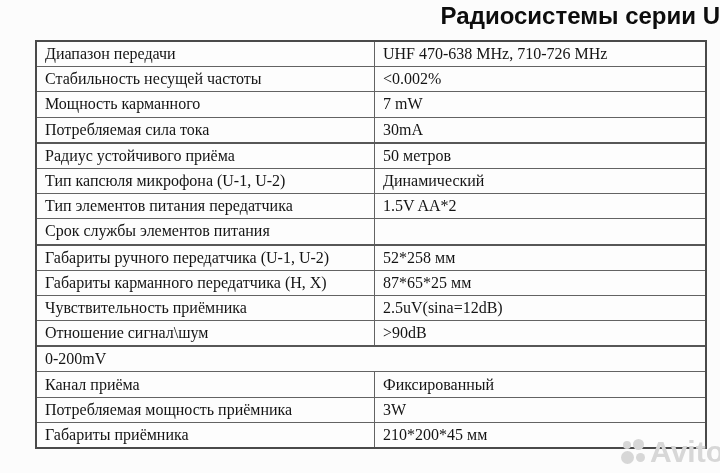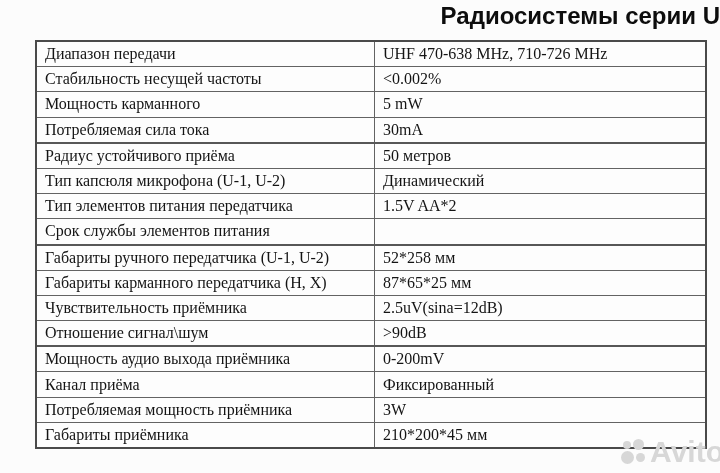--- a/index.html
+++ b/index.html
@@ -116,21 +116,21 @@
       <div class="row">
       <div class="cell param">Диапазон передачи</div>
       <div class="cell value">UHF 470-638 MHz, 710-726 MHz</div>
     </div>
       <div class="row">
       <div class="cell param">Стабильность несущей частоты</div>
       <div class="cell value">&lt;0.002%</div>
     </div>
       <div class="row">
       <div class="cell param">Мощность карманного</div>
-      <div class="cell value">5 mW</div>
+      <div class="cell value">7 mW</div>
     </div>
       <div class="row">
       <div class="cell param">Потребляемая сила тока</div>
       <div class="cell value">30mA</div>
     </div>
       <div class="row group-start">
       <div class="cell param">Радиус устойчивого приёма</div>
       <div class="cell value">50 метров</div>
     </div>
       <div class="row">
@@ -154,21 +154,20 @@
     </div>
       <div class="row">
       <div class="cell param">Чувствительность приёмника</div>
       <div class="cell value">2.5uV(sina=12dB)</div>
     </div>
       <div class="row">
       <div class="cell param">Отношение сигнал\шум</div>
       <div class="cell value">&gt;90dB</div>
     </div>
       <div class="row group-start">
-      <div class="cell param">Мощность аудио выхода приёмника</div>
       <div class="cell value">0-200mV</div>
     </div>
       <div class="row">
       <div class="cell param">Канал приёма</div>
       <div class="cell value">Фиксированный</div>
     </div>
       <div class="row">
       <div class="cell param">Потребляемая мощность приёмника</div>
       <div class="cell value">3W</div>
     </div>

